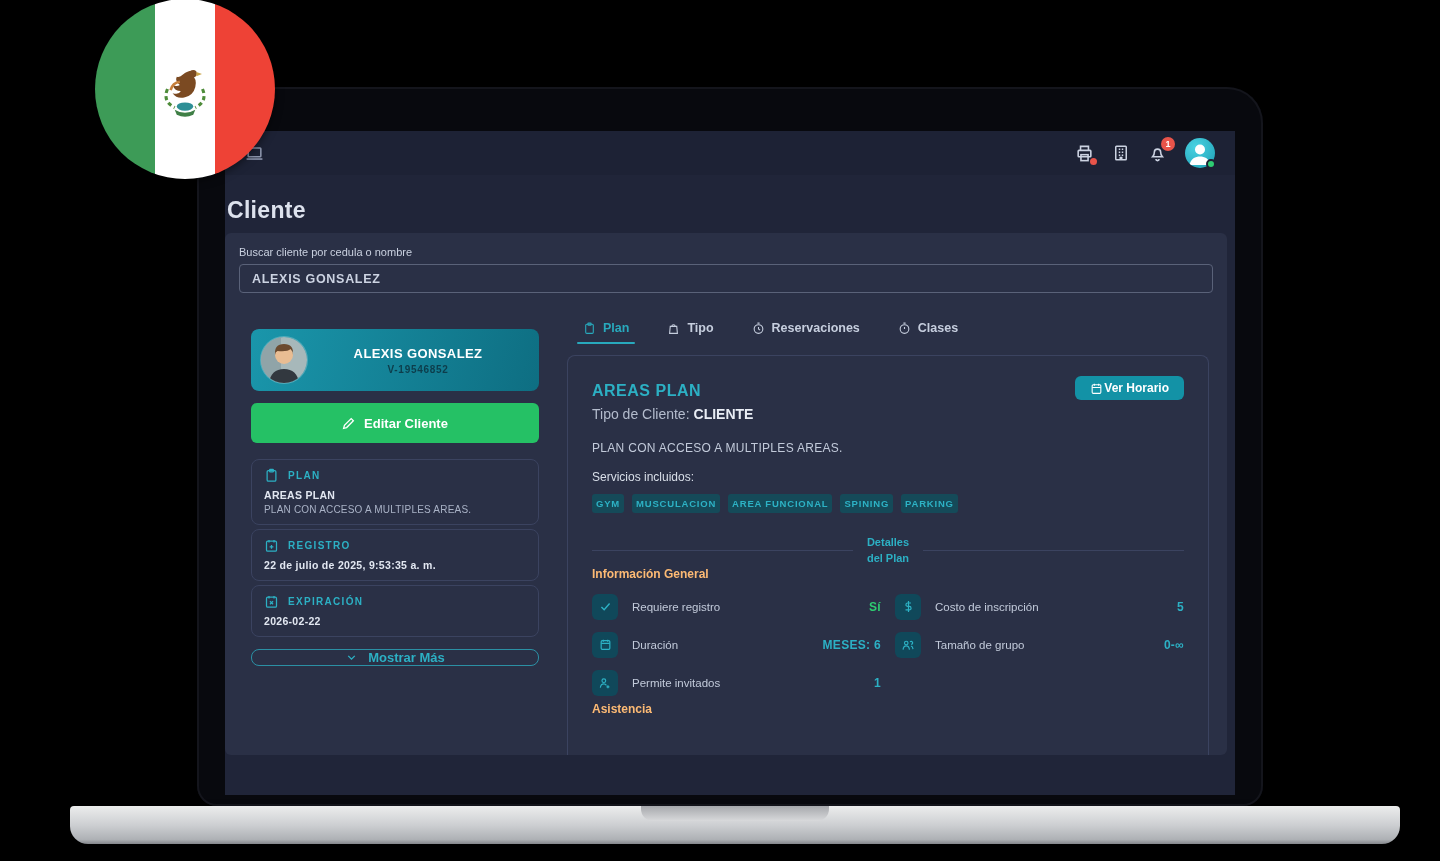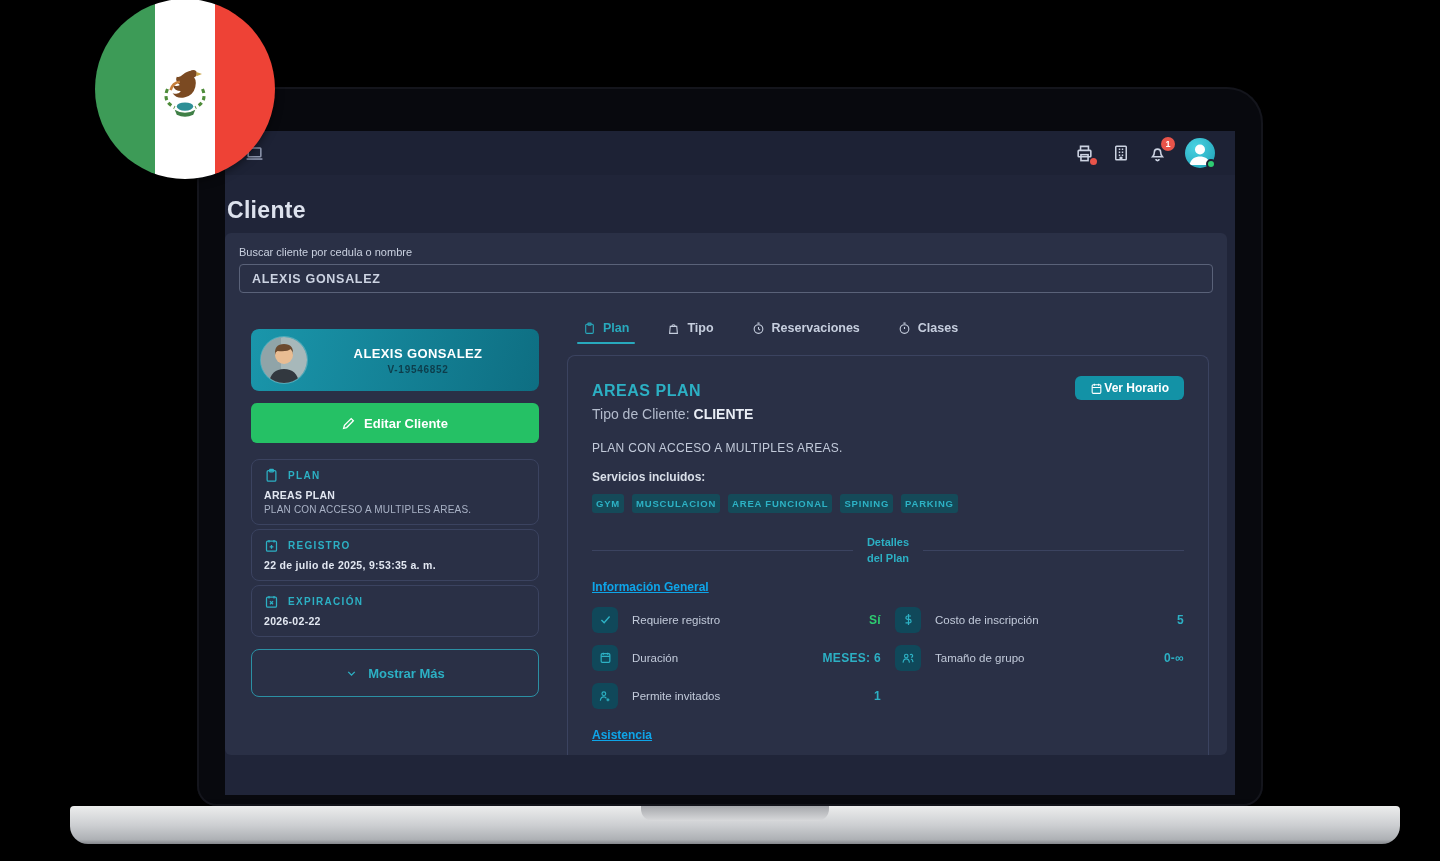--- a/index.html
+++ b/index.html
@@ -78,21 +78,21 @@
               font:700 13px "Liberation Sans",sans-serif;
               display:flex; align-items:center; justify-content:center; gap:9px; }
   .info-card { margin-top:16px; border:1px solid #3b4360; border-radius:8px;
                padding:8px 12px 9px; }
   .info-card + .info-card { margin-top:4px; }
   .ic-head { display:flex; align-items:center; gap:9px; color:#2cb0c4; }
   .ic-label { font-size:10px; font-weight:700; letter-spacing:1.3px; }
   .ic-title { margin-top:6px; font-size:10.5px; font-weight:800; color:#e2e7f1;
               letter-spacing:.3px; }
   .ic-sub { margin-top:3px; font-size:10px; color:#a9b2c6; letter-spacing:.2px; }
-  .show-more { margin-top:12px; width:100%; height:48px; background:transparent;
+  .show-more { margin-top:12px; width:100%; height:17px; background:transparent;
                border:1px solid rgba(44,176,196,.75); border-radius:8px; cursor:pointer;
                color:#2cb0c4; font:700 13px "Liberation Sans",sans-serif;
                display:flex; align-items:center; justify-content:center; gap:10px; }
 
   
   .tabs { display:flex; gap:38px; padding:0 16px; }
   .tab { display:flex; align-items:center; gap:7px; font-size:12.5px; font-weight:600;
          color:#c6cede; padding-bottom:9px; position:relative; cursor:pointer; }
   .tab.active { color:#28a9bd; }
   .tab.active::after { content:""; position:absolute; left:-6px; right:-6px; bottom:0;
@@ -105,29 +105,29 @@
   .detail-head { display:flex; justify-content:space-between; align-items:flex-start; }
   .plan-title { font-size:16px; font-weight:800; color:#2cb0c4; letter-spacing:.5px;
                 margin-top:6px; }
   .schedule-btn { height:24px; padding:0 15px; background:#1392a6; border:none;
                   border-radius:6px; color:#fff; cursor:pointer;
                   font:700 12px "Liberation Sans",sans-serif;
                   display:flex; align-items:center; gap:1px; }
   .tipo { margin-top:6px; font-size:14px; color:#b4bccd; }
   .tipo b { color:#e9edf5; font-weight:800; margin-left:4px; }
   .desc { margin-top:19px; font-size:12px; color:#c2cada; letter-spacing:.3px; }
-  .serv-label { margin-top:15px; font-size:12px; font-weight:700; color:#d9dfe9; }
+  .serv-label { margin-top:15px; font-size:12px; font-weight:400; color:#d9dfe9; }
   .chips { margin-top:10px; display:flex; gap:8px; }
   .chip { background:#154a59; color:#2db2c5; font-size:9.5px; font-weight:700;
           letter-spacing:.8px; padding:4px 4px; border-radius:3px; white-space:nowrap; }
   .divider { margin-top:22px; display:flex; align-items:center; gap:14px; }
   .divider .line { flex:1; height:1px; background:#3b4360; }
   .divider .txt { font-size:11px; font-weight:700; color:#2cb0c4; text-align:center;
                   line-height:1.45; cursor:pointer; }
-  .section-title { margin-top:13px; font-size:12px; font-weight:700; color:#0ea5e9;text-decoration:underline; }
+  .section-title { font-size:12px; font-weight:700; color:#fdba74; }
   .igrid { margin-top:7px; display:grid; grid-template-columns:1fr 1fr; column-gap:14px; }
   .irow { display:flex; align-items:center; height:38px; }
   .ibox { width:26px; height:26px; border-radius:6px; background:#10485a; color:#2db2c5;
           display:flex; align-items:center; justify-content:center; flex:none; }
   .ilabel { margin-left:14px; font-size:11.5px; color:#c2cada; }
   .ival { margin-left:auto; font-size:12px; font-weight:800; color:#2cb0c4;
           letter-spacing:.3px; }
   .ival.green { color:#2ecc71;text-align:center; }
 </style>
 </head>

